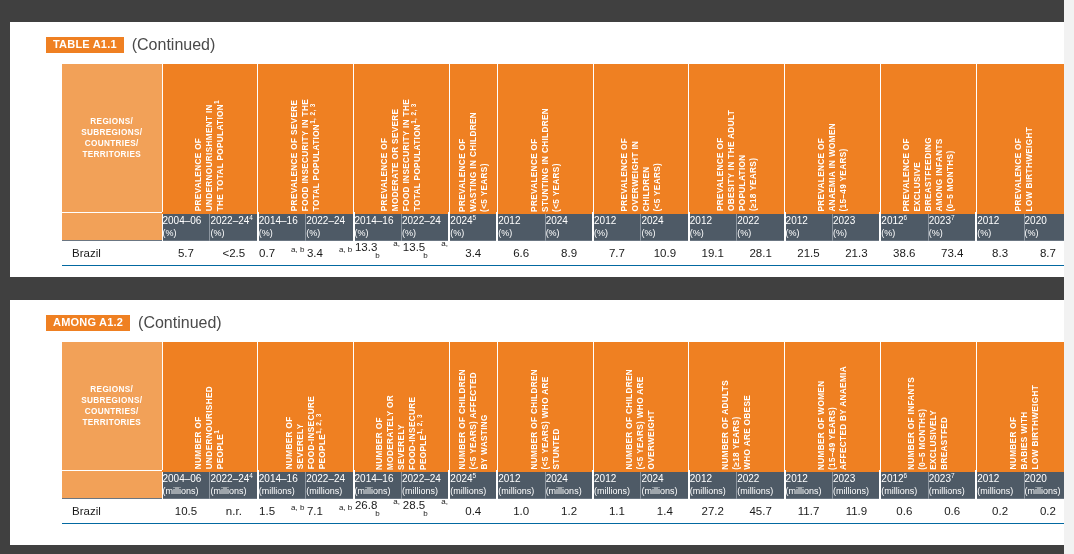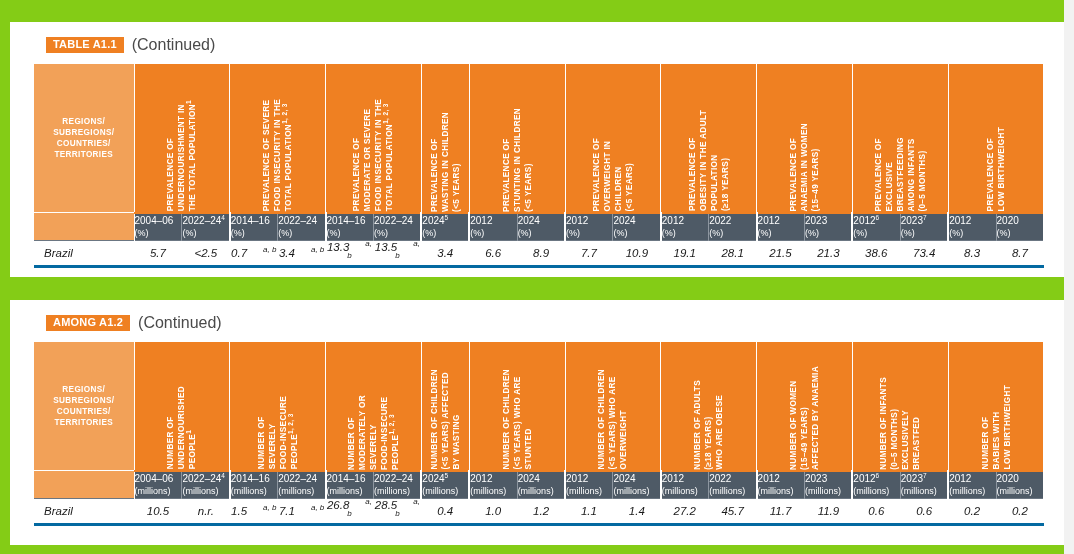--- a/index.html
+++ b/index.html
@@ -8,21 +8,21 @@
     background: #f2f2f2;
     width: 1074px;
     height: 554px;
     overflow: hidden;
     font-family: "Liberation Sans", sans-serif;
   }
   .page {
     position: relative;
     width: 1074px;
     height: 554px;
-    background: #84cc16;
+    background: #404040;
   }
   
   .table-block {
     position: absolute;
     background: #ffffff;
     left: 10px;
     width: 1054px;
     overflow: hidden;
   }
   #block-1 { top: 22px; height: 255px; }
@@ -45,21 +45,21 @@
     font-family: "Liberation Sans", sans-serif;
   }
   .caption-note {
     color: #4a4a4a;
     font-size: 16px;
   }
 
   table.t {
     border-collapse: collapse;
     table-layout: fixed;
-    margin-left: 24px;
+    margin-left: 52px;
     width: 1010px;
   }
   table.t td, table.t th { padding: 0; }
 
   
   .vhead {
     background: #ef8022;
     vertical-align: bottom;
     border-right: 1px solid #ffffff;
     border-bottom: 1px solid #ffffff;
@@ -108,23 +108,22 @@
   .yhead .unit { display:block; font-size: 9px; }
   .yhead.blank { background: #f2a158; border-right: 1px solid #ffffff;}
   .yhead.topline { border-top: 2px solid #ef8022; }
 
   
   .drow td {
     font-size: 11.5px;
     color: #1a1a1a;
     text-align: center;
     padding: 7px 2px 7px 2px;
-    border-bottom: 3px solid #0369a1;
+    border-bottom: 1px solid #0369a1;
     border-top: 1px solid #6b7682;
-    font-style: italic;
   }
   .drow td.name {
     text-align: left;
     padding-left: 10px;
   }
   sup { font-size: 6.5px; vertical-align: super; line-height: 0; }
   .sub-ab { font-size: 8px; vertical-align: super; line-height: 0; padding-left: 16px; }
 
   .ghost {
     position: absolute;

